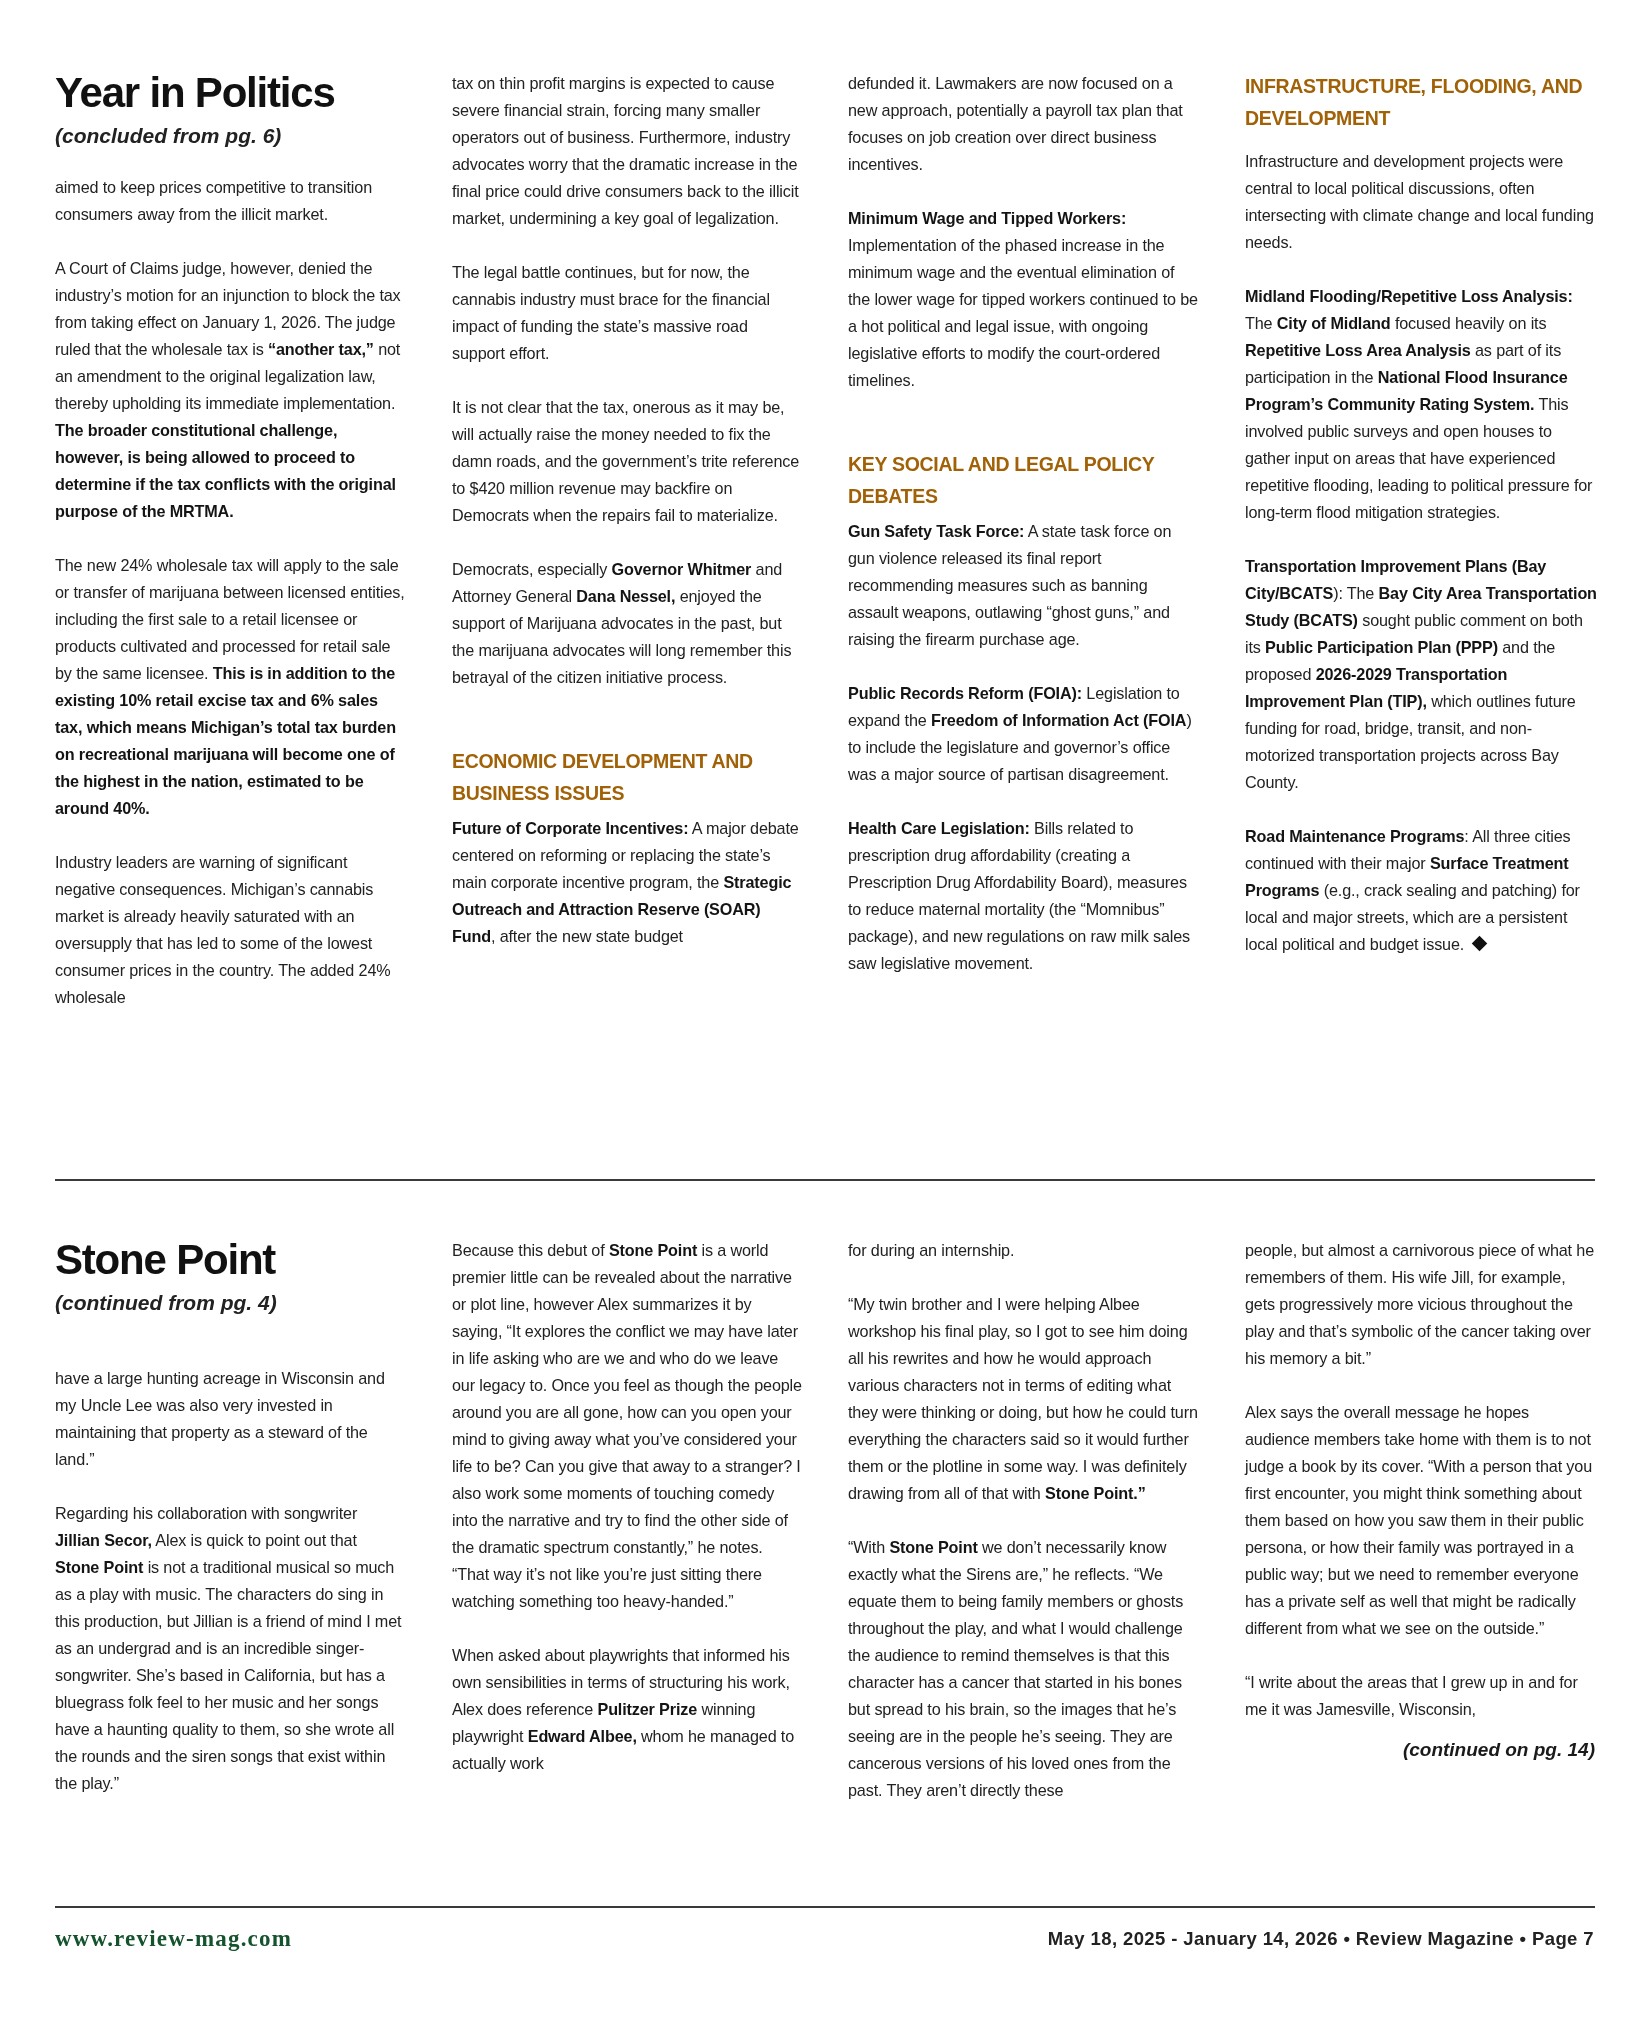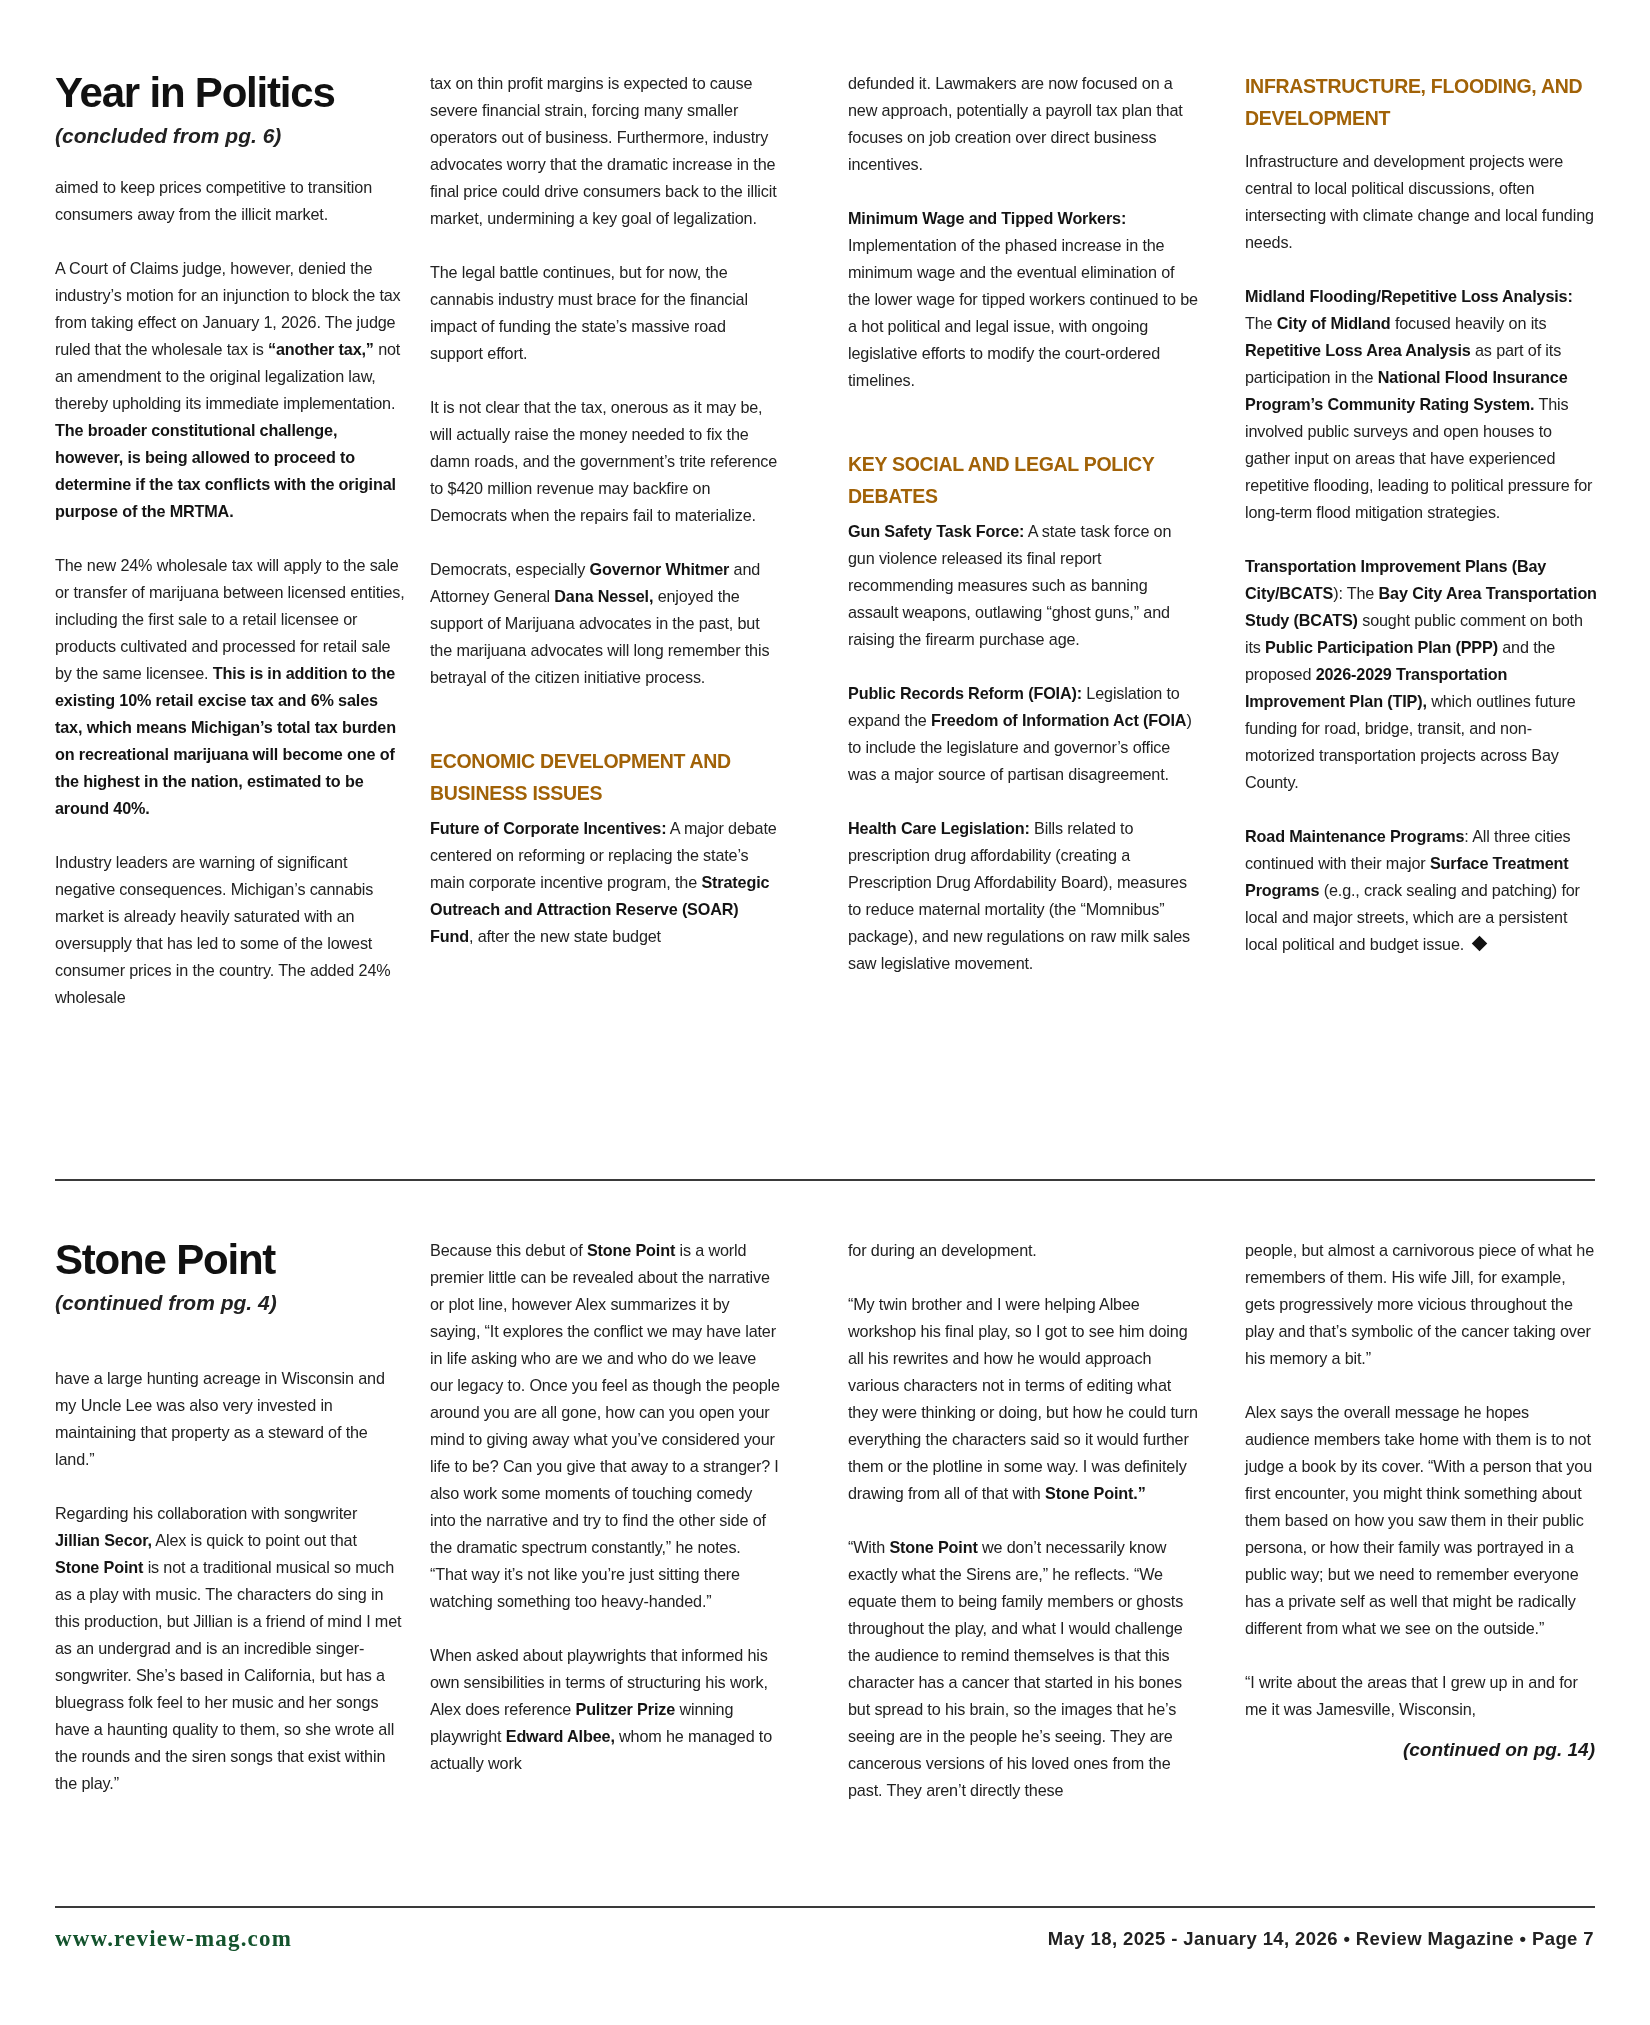--- a/index.html
+++ b/index.html
@@ -5,21 +5,21 @@
   * { box-sizing: border-box; margin: 0; padding: 0; }
   html, body { width: 1650px; height: 2025px; background: #ffffff; }
   body { position: relative; font-family: "Liberation Sans", "DejaVu Sans", sans-serif; color: #1e1e1e; overflow: hidden; }
 
   .section { position: absolute; left: 55px; width: 1540px; }
   #sec-politics { top: 70px; height: 1100px; }
   #sec-stone { top: 1237px; height: 620px; }
 
   .col { position: absolute; top: 0; width: 350px; }
   .c1 { left: 0; }
-  .c2 { left: 375px; }
+  .c2 { left: 397px; }
   .c3 { left: 793px; }
   .c4 { left: 1190px; width: 352px; }
 
   .title { font-family: "Liberation Sans", sans-serif; font-weight: 700; font-size: 42px; letter-spacing: -1.2px; line-height: 46px; color: #111; margin-top: 0; }
   .subtitle { font-style: italic; font-weight: 700; font-size: 21px; line-height: 28px; color: #222; margin-top: 6px; }
 
   p.body { font-size: 16.2px; line-height: 27px; color: #222; letter-spacing: -0.15px; }
   p.body b { font-weight: 700; color: #141414; }
   .gap { height: 27px; }
   .gap2 { height: 54px; }
@@ -106,21 +106,21 @@
     <p class="body"><span>Regarding his collaboration with songwriter </span><b>Jillian Secor,</b><span> Alex is quick to point out that </span><b>Stone Point</b><span> is not a traditional musical so much as a play with music. The characters do sing in this production, but Jillian is a friend of mind I met as an undergrad and is an incredible singer-songwriter. She’s based in California, but has a bluegrass folk feel to her music and her songs have a haunting quality to them, so she wrote all the rounds and the siren songs that exist within the play.”</span></p>
   </div>
 
   <div class="col c2">
     <p class="body"><span>Because this debut of </span><b>Stone Point</b><span> is a world premier little can be revealed about the narrative or plot line, however Alex summarizes it by saying, “It explores the conflict we may have later in life asking who are we and who do we leave our legacy to. Once you feel as though the people around you are all gone, how can you open your mind to giving away what you’ve considered your life to be? Can you give that away to a stranger? I also work some moments of touching comedy into the narrative and try to find the other side of the dramatic spectrum constantly,” he notes. “That way it’s not like you’re just sitting there watching something too heavy-handed.”</span></p>
     <div class="gap"></div>
     <p class="body"><span>When asked about playwrights that informed his own sensibilities in terms of structuring his work, Alex does reference </span><b>Pulitzer Prize</b><span> winning playwright </span><b>Edward Albee,</b><span> whom he managed to actually work</span></p>
   </div>
 
   <div class="col c3">
-    <p class="body"><span>for during an development.</span></p>
+    <p class="body"><span>for during an internship.</span></p>
     <div class="gap"></div>
     <p class="body"><span>“My twin brother and I were helping Albee workshop his final play, so I got to see him doing all his rewrites and how he would approach various characters not in terms of editing what they were thinking or doing, but how he could turn everything the characters said so it would further them or the plotline in some way. I was definitely drawing from all of that with </span><b>Stone Point.”</b></p>
     <div class="gap"></div>
     <p class="body"><span>“With </span><b>Stone Point</b><span> we don’t necessarily know exactly what the Sirens are,” he reflects. “We equate them to being family members or ghosts throughout the play, and what I would challenge the audience to remind themselves is that this character has a cancer that started in his bones but spread to his brain, so the images that he’s seeing are in the people he’s seeing. They are cancerous versions of his loved ones from the past. They aren’t directly these</span></p>
   </div>
 
   <div class="col c4">
     <p class="body"><span>people, but almost a carnivorous piece of what he remembers of them. His wife Jill, for example, gets progressively more vicious throughout the play and that’s symbolic of the cancer taking over his memory a bit.”</span></p>
     <div class="gap"></div>
     <p class="body"><span>Alex says the overall message he hopes audience members take home with them is to not judge a book by its cover. “With a person that you first encounter, you might think something about them based on how you saw them in their public persona, or how their family was portrayed in a public way; but we need to remember everyone has a private self as well that might be radically different from what we see on the outside.”</span></p>

